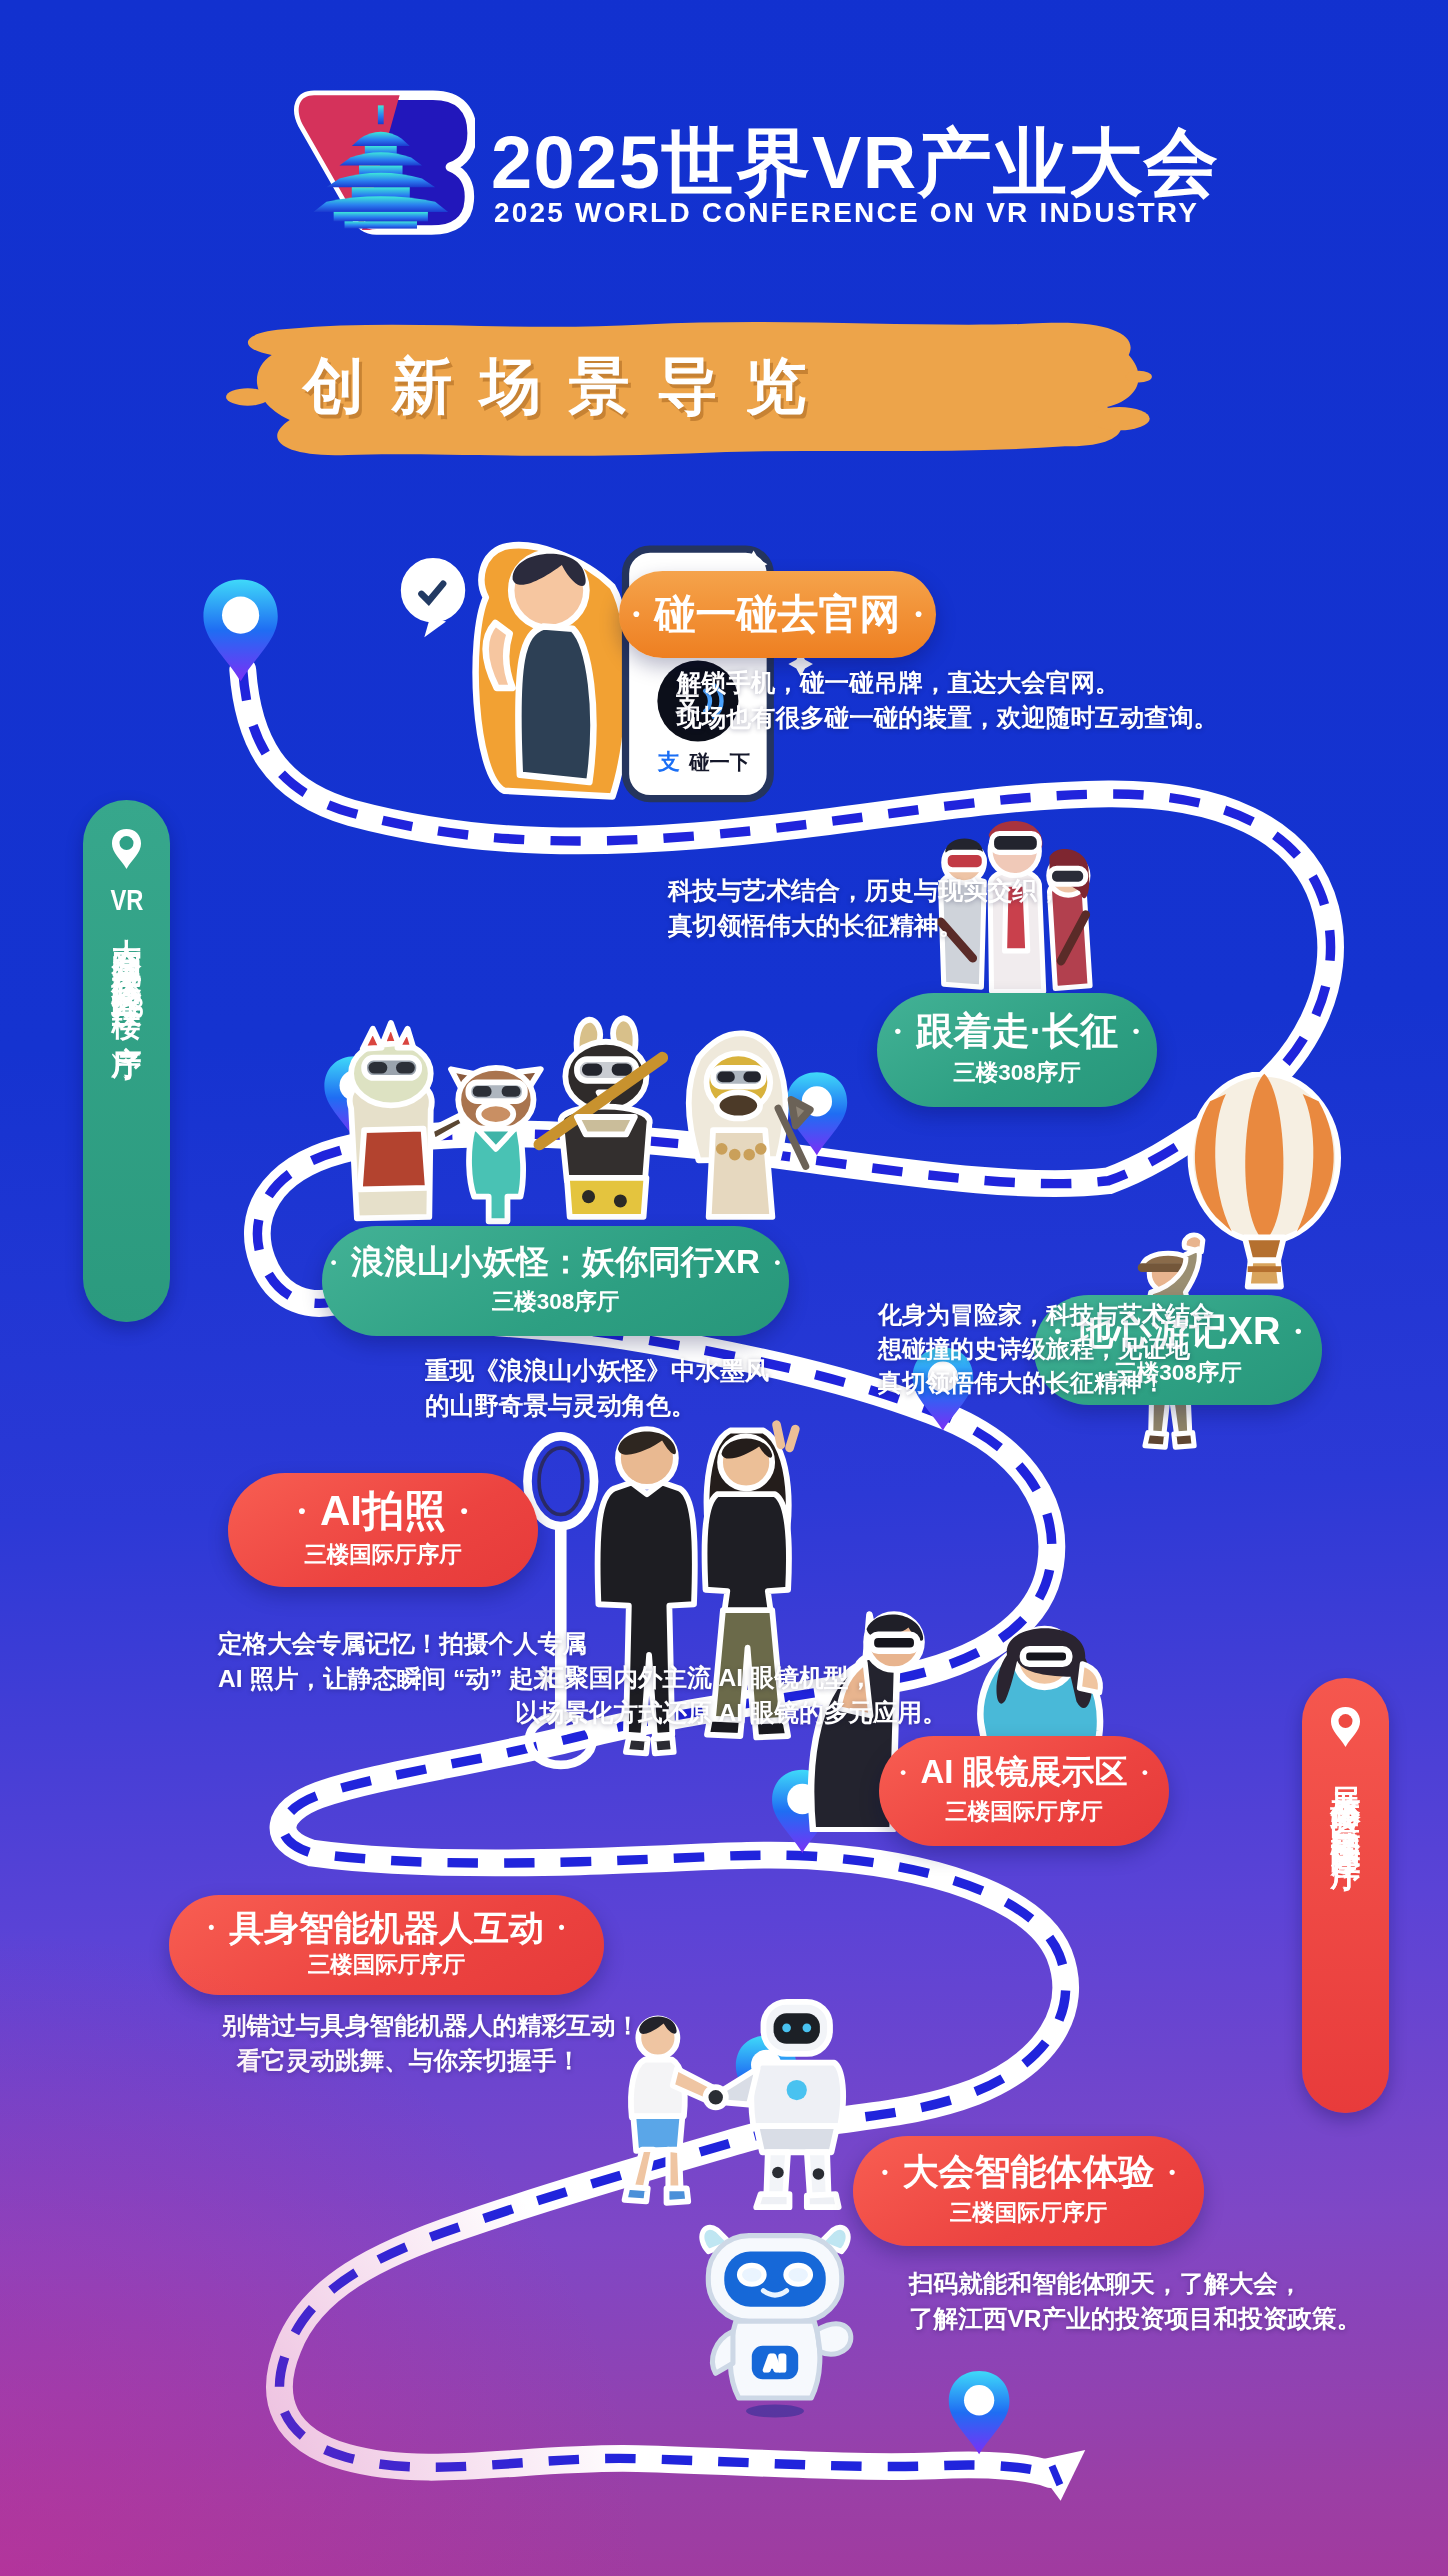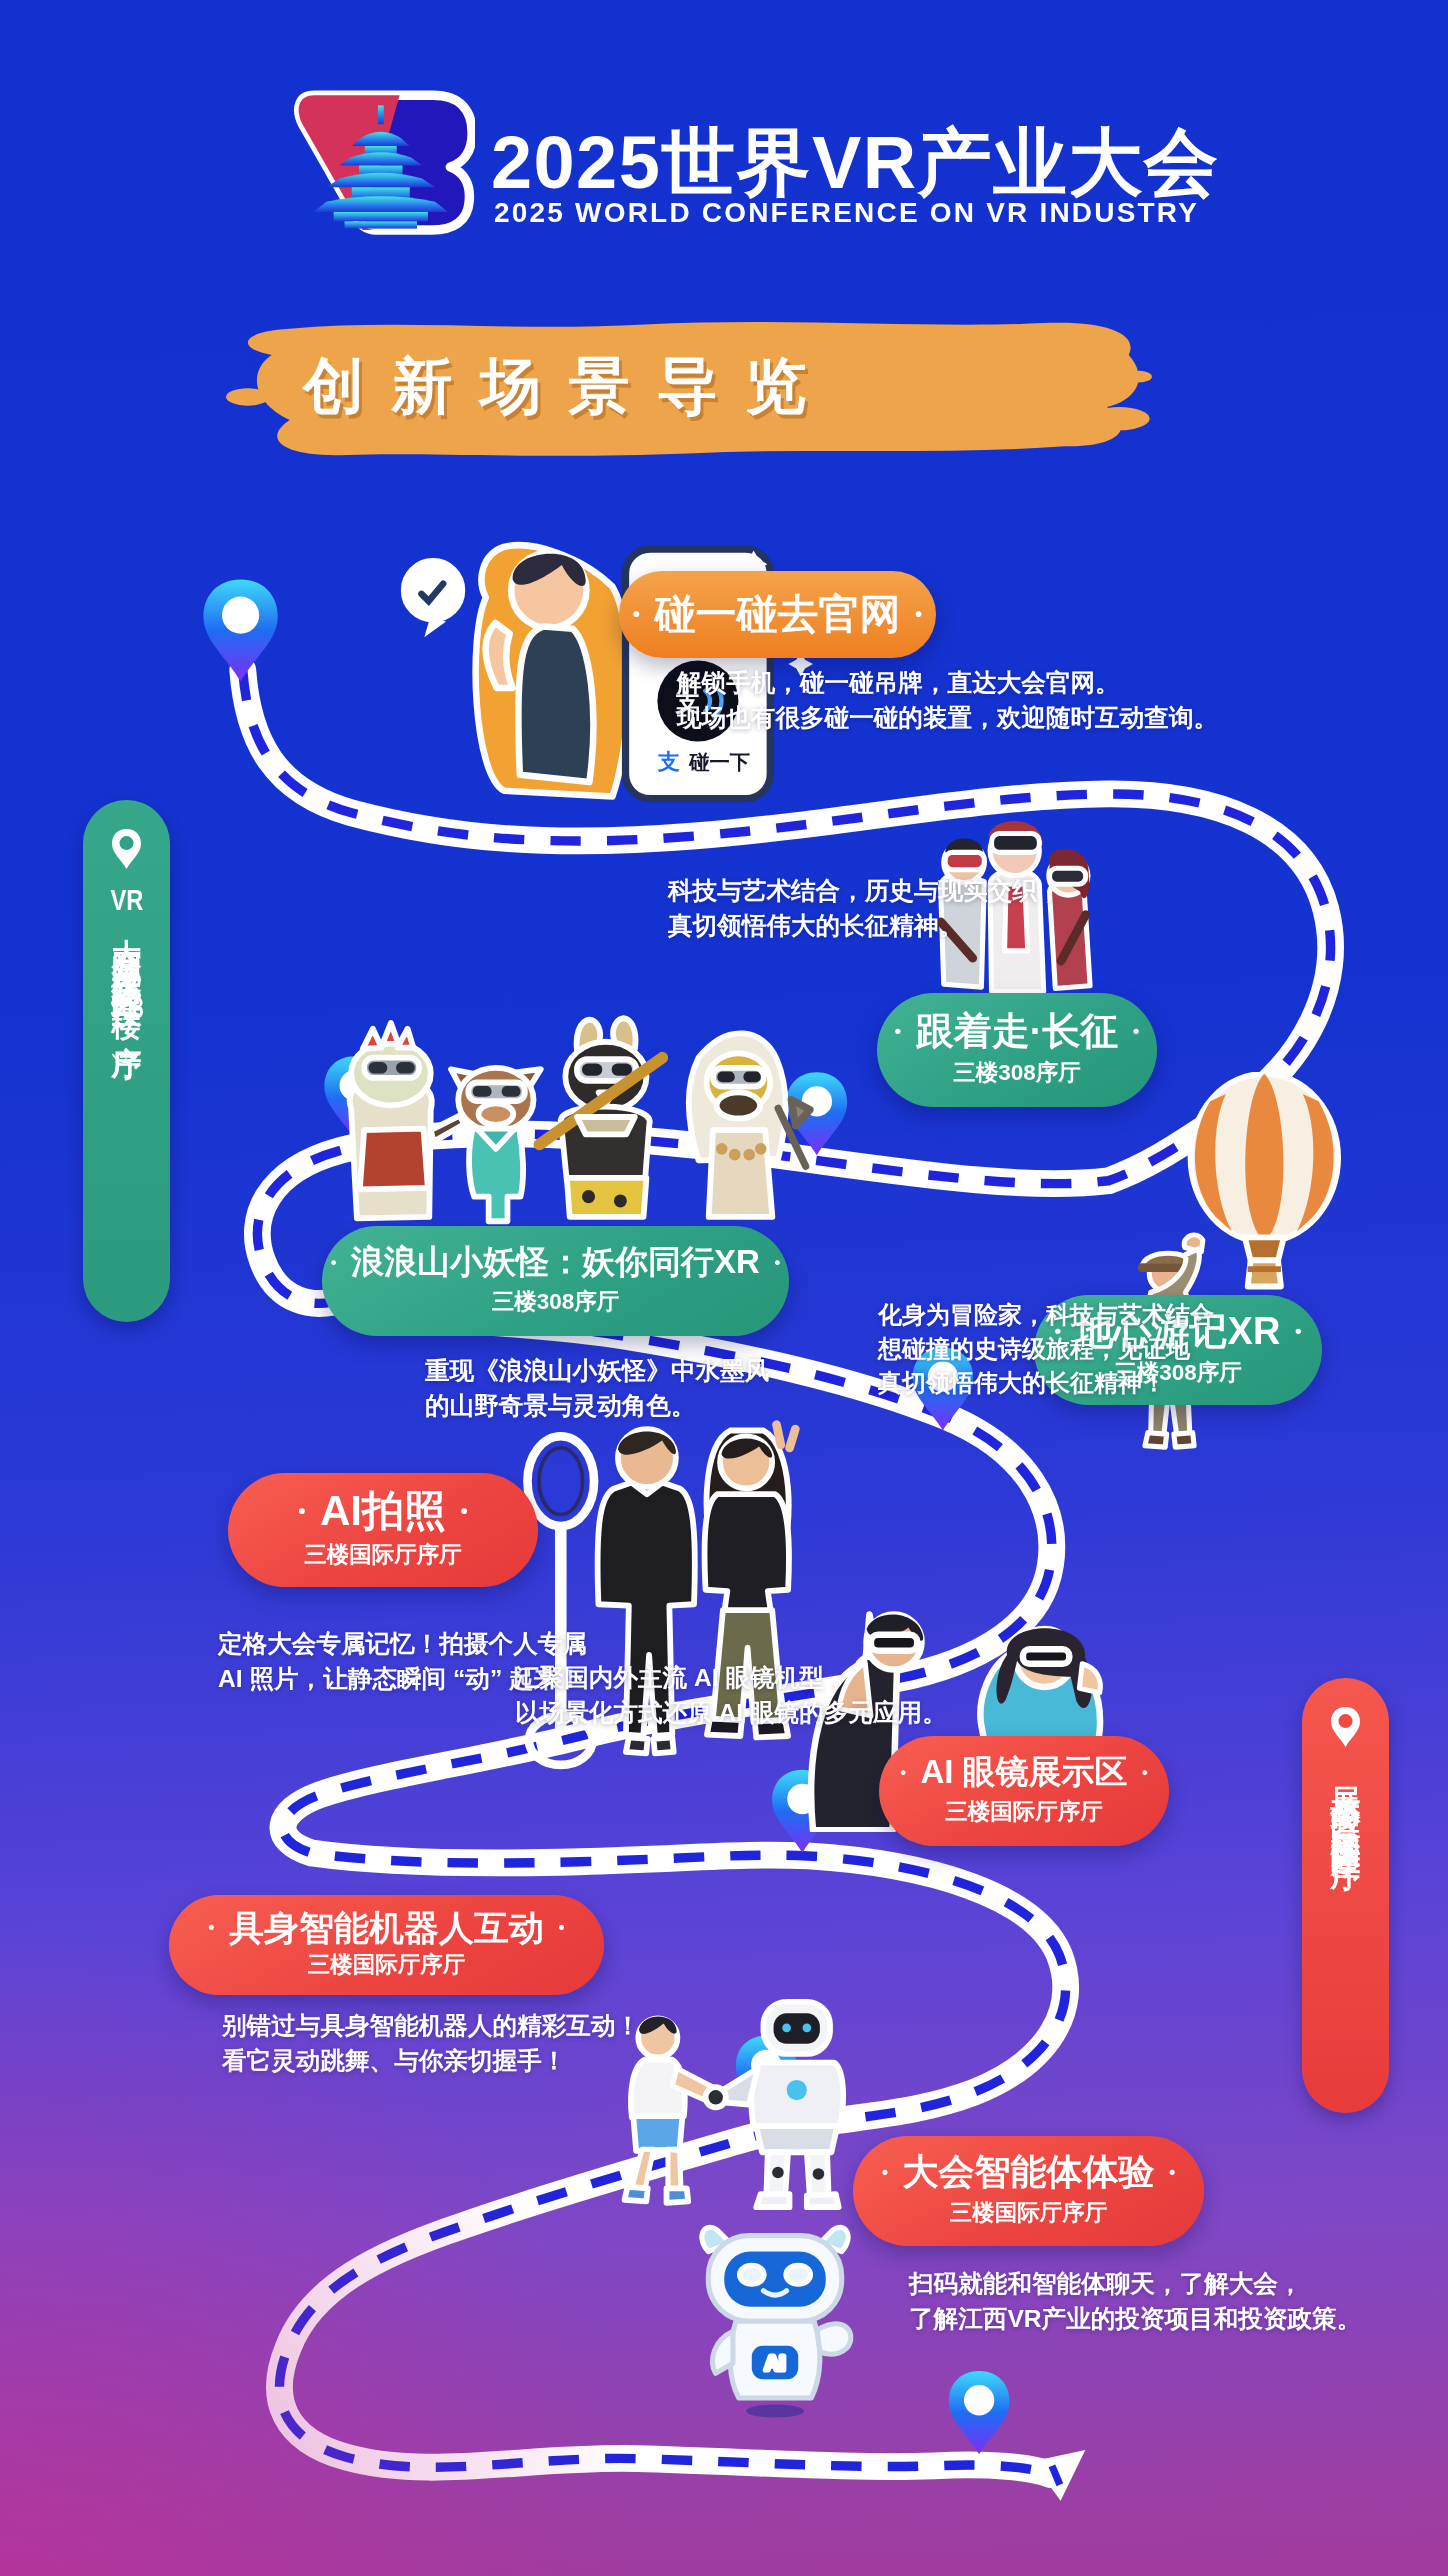--- a/index.html
+++ b/index.html
@@ -23,21 +23,21 @@
     border-radius:72px;color:#fff;text-align:center;box-shadow:0 8.7px 20px rgba(8,10,70,.28);}
   .pill .t{display:flex;align-items:center;font-weight:800;white-space:nowrap;line-height:1;}
   .pill .blt{font-size:.5em;margin:0 14.5px;}
   .pill .loc{font-weight:700;font-size:22.5px;margin-top:7.2px;white-space:nowrap;}
   .green{background:linear-gradient(150deg,#43b296 0%,#2d9f82 60%,#27967a 100%);}
   .red{background:linear-gradient(150deg,#f85e52 0%,#ec4340 60%,#e63a3a 100%);}
   .orangep{background:linear-gradient(180deg,#f5a34b 0%,#ee7f21 100%);}
   
   .desc{position:absolute;color:#fff;font-weight:700;font-size:24.6px;line-height:35px;
     text-shadow:0 1.4px 5.8px rgba(0,0,50,.3);white-space:nowrap;padding-left:48px;}
-  .desc.r{text-align:left;}
+  .desc.r{text-align:right;}
   
   .vtab{position:absolute;display:flex;flex-direction:column;align-items:center;
     border-radius:51px;color:#fff;padding-top:27.5px;box-shadow:0 7.2px 17.4px rgba(8,10,70,.3);}
   .vtab .vtxt{writing-mode:vertical-rl;font-size:30px;font-weight:800;letter-spacing:6.5px;margin-top:14.5px;line-height:1;}
   .tcu{text-combine-upright:all;letter-spacing:0;}
   .gtab{background:linear-gradient(180deg,#37a78c,#2b9a7e);}
   .rtab{background:linear-gradient(180deg,#f5574e,#e83b3b);}
 </style>
 </head>
 <body>

